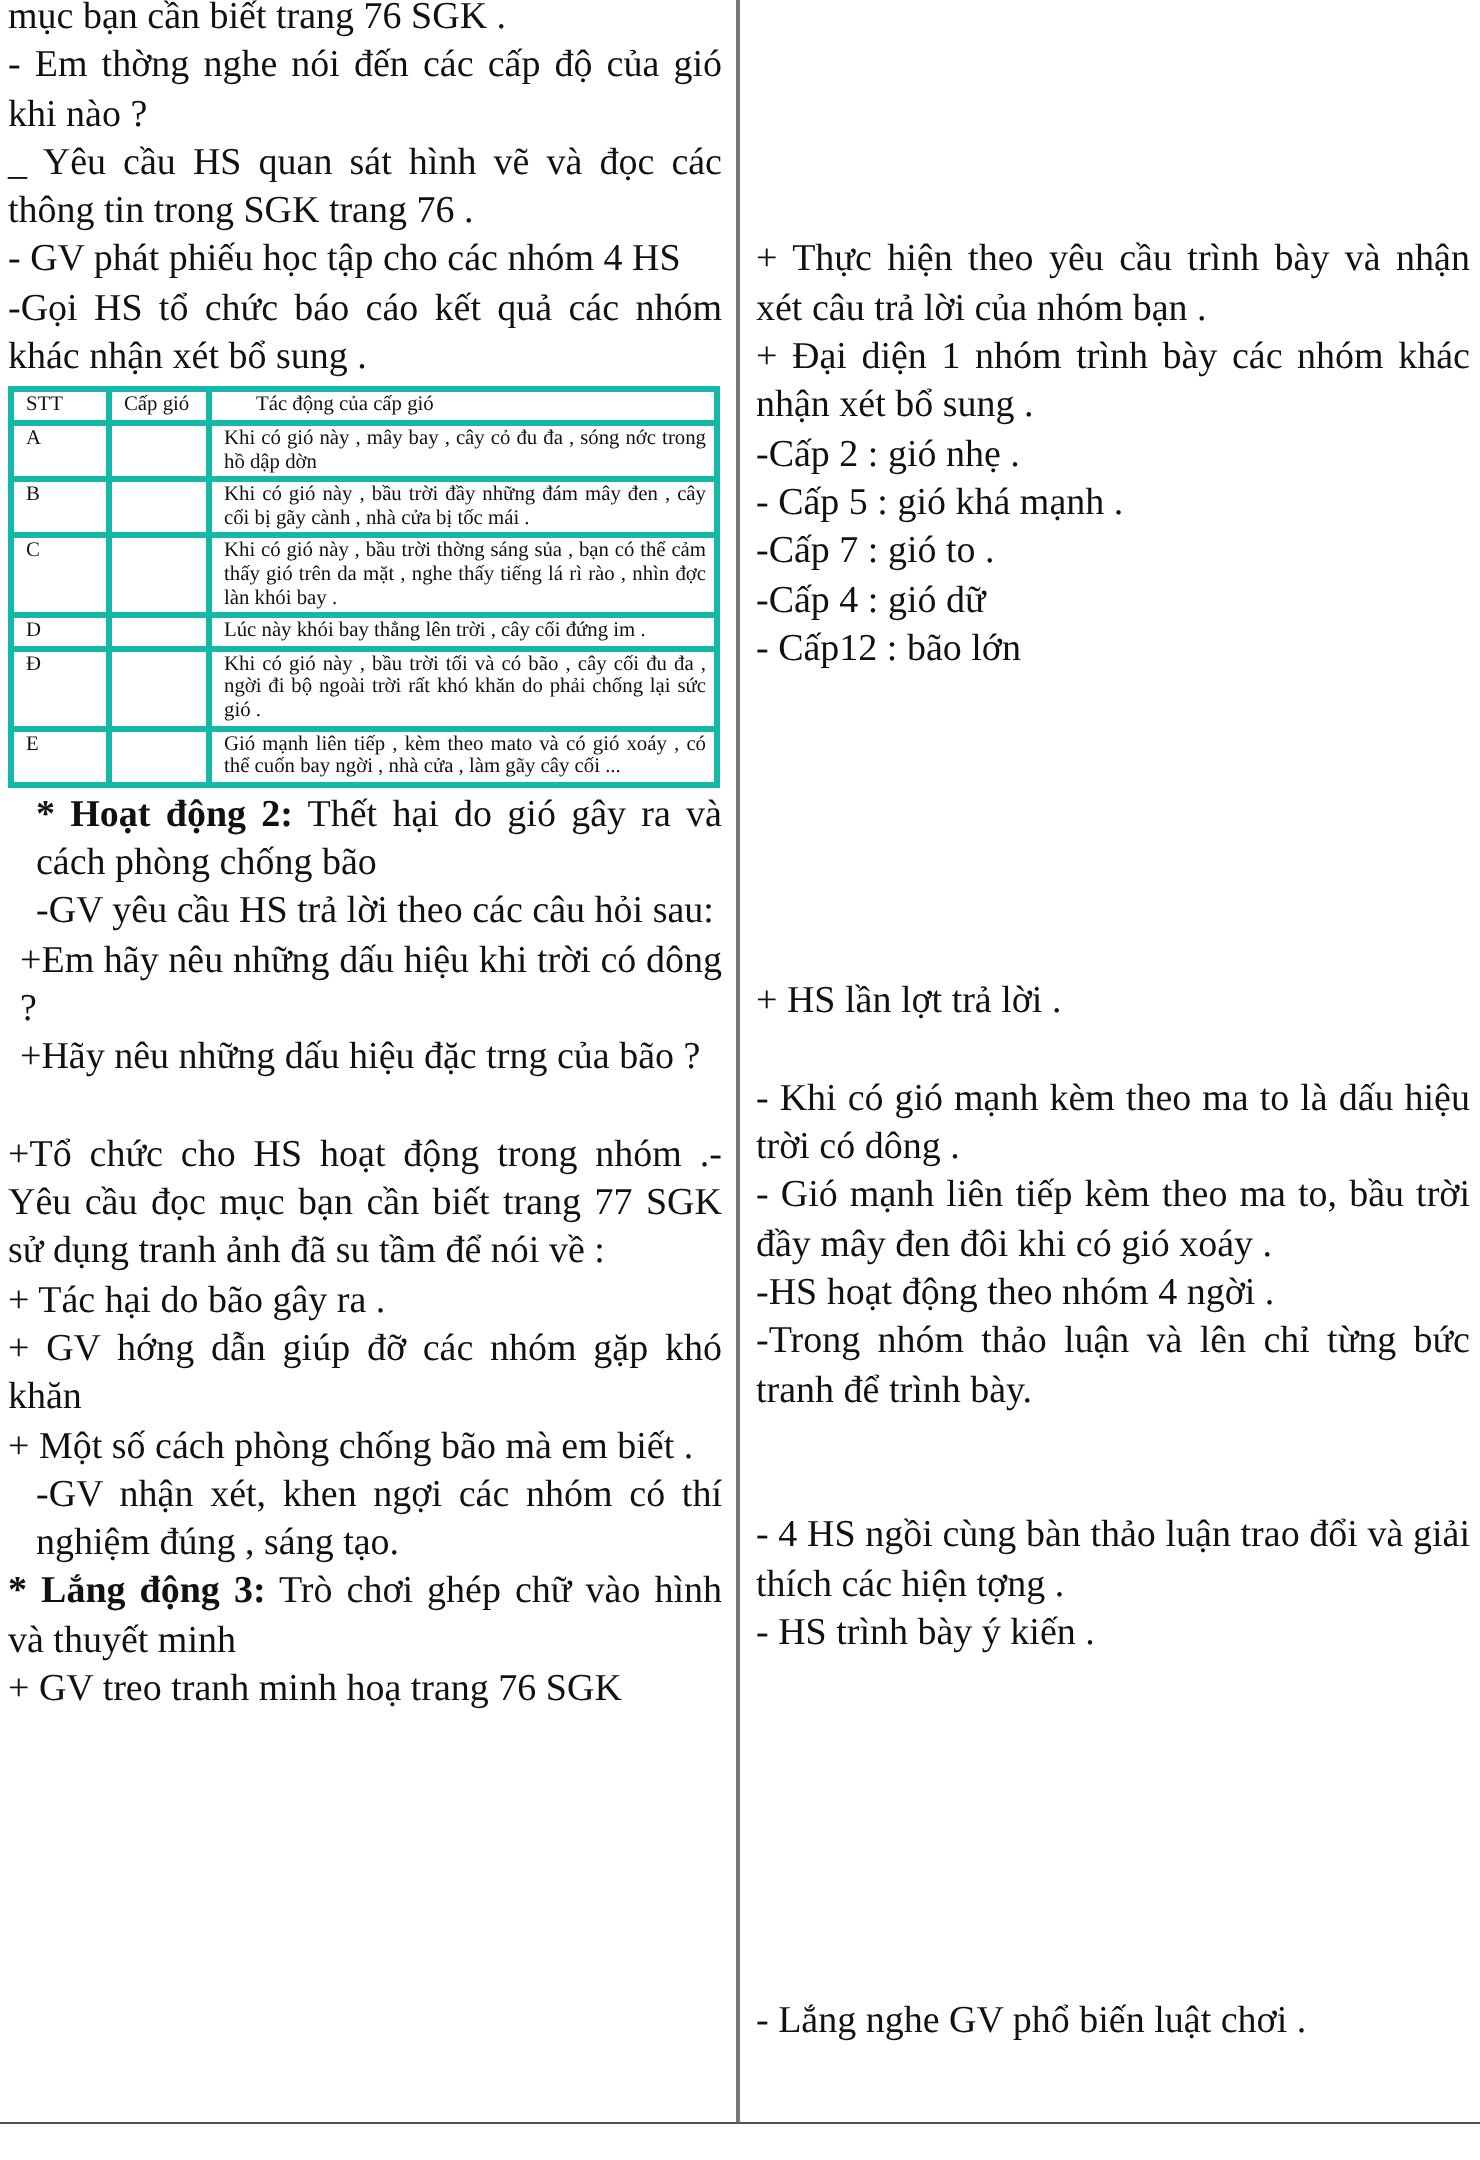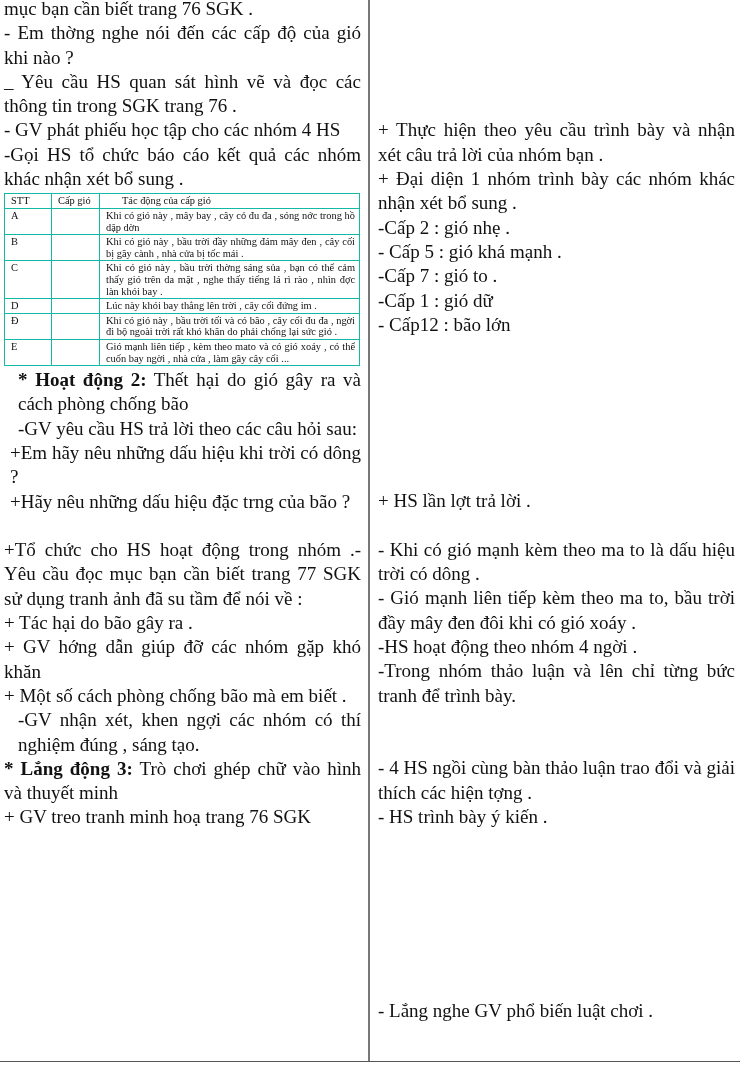--- a/index.html
+++ b/index.html
@@ -27,21 +27,21 @@
   .indent1 { padding-left: 6px; }
   .indent2 { padding-left: 14px; }
   .bold { font-weight: bold; }
   .spacer { height: 24.3px; }
 
   table.wind {
     border-collapse: collapse; width: 356px; margin: 2px 0 2px 0;
     font-size: 10.4px; line-height: 11.6px;
   }
   table.wind td, table.wind th {
-    border: 1px solid #14b8a6; vertical-align: top; padding: 1px 4px 1px 6px;
+    border: 3px solid #14b8a6; vertical-align: top; padding: 1px 4px 1px 6px;
     font-weight: normal; text-align: left;
   }
   table.wind td.desc { text-align: justify; }
   .c1 { width: 36px; }
   .c2 { width: 37px; }
 </style>
 </head>
 <body>
 
 <div class="page">
@@ -109,21 +109,21 @@
   </div>
 
   <div class="col-right">
     <div style="height:24.3px"></div>
     <div style="height:97.2px"></div>
     <p class="p">+ Thực hiện theo yêu cầu trình bày và nhận xét câu trả lời của nhóm bạn .</p>
     <p class="p">+ Đại diện 1 nhóm trình bày các nhóm khác nhận xét bổ sung .</p>
     <p class="p">-Cấp 2 : gió nhẹ .</p>
     <p class="p">- Cấp 5  : gió khá mạnh .</p>
     <p class="p">-Cấp 7 : gió to .</p>
-    <p class="p">-Cấp 1 : gió dữ</p>
+    <p class="p">-Cấp 4 : gió dữ</p>
     <p class="p">- Cấp12 : bão lớn</p>
     <div style="height:152px"></div>
     <p class="p">+ HS lần lợt  trả lời .</p>
     <div class="spacer"></div>
     <p class="p">- Khi có gió mạnh kèm theo ma to là dấu hiệu trời có dông  .</p>
     <p class="p">- Gió mạnh liên tiếp kèm theo ma to, bầu trời đầy mây đen đôi khi có gió xoáy .</p>
     <p class="p">-HS hoạt động theo nhóm 4 ngời .</p>
     <p class="p">-Trong nhóm thảo luận và lên chỉ từng bức tranh để  trình bày.</p>
     <div style="height:48.6px"></div>
     <p class="p">- 4 HS ngồi cùng bàn thảo luận trao đổi và giải thích các hiện tợng .</p>

